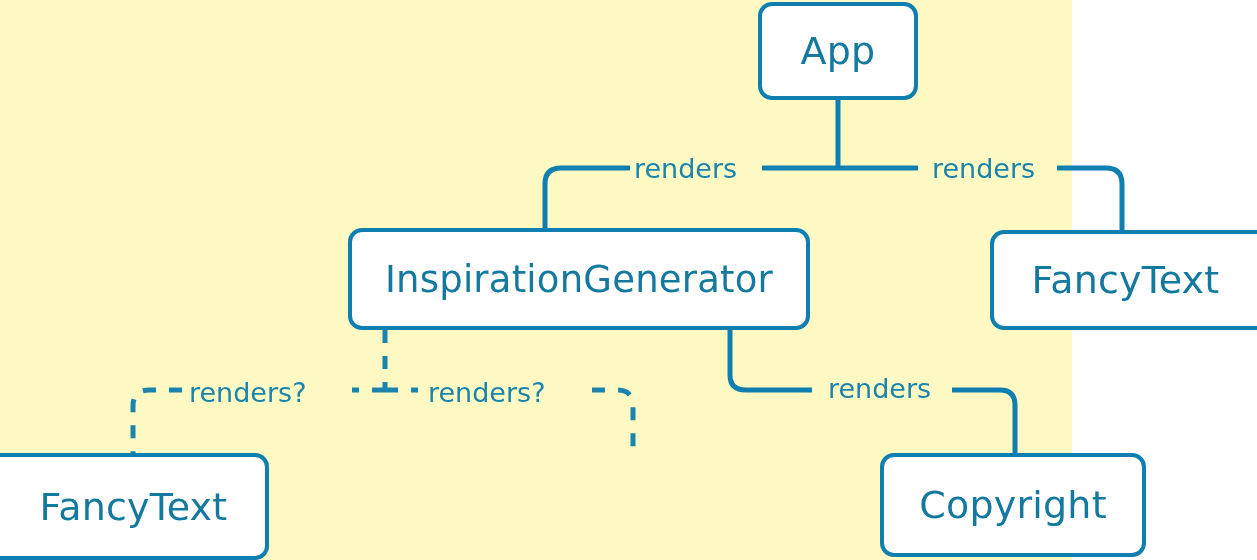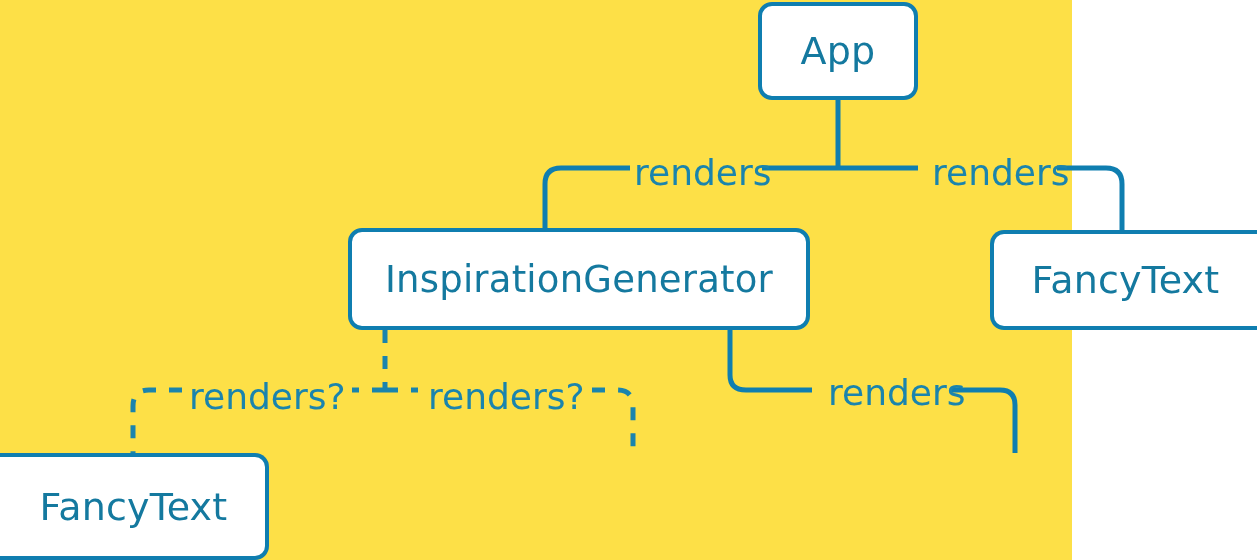--- a/index.html
+++ b/index.html
@@ -10,21 +10,21 @@
   body {
     width: 1257px;
     height: 560px;
     overflow: hidden;
     font-family: "DejaVu Sans", sans-serif;
   }
   #diagram-root {
     position: relative;
     width: 1072px;
     height: 560px;
-    background: #fde047;
+    background: #fef9c3;
   }
   #edge-layer {
     position: absolute;
     left: 0;
     top: 0;
     width: 1257px;
     height: 560px;
   }
   .node {
     position: absolute;
@@ -52,21 +52,21 @@
   #node-fancytext-bot  { left: -8px;   top: 453px; width: 277px; height: 107px; border-left: none; border-top-left-radius: 0; border-bottom-left-radius: 0; }
   #node-color          { left: 538px;  top: 453px; width: 181px; height: 99px; }
   #node-copyright      { left: 880px;  top: 453px; width: 266px; height: 104px; }
 
   #node-inspiration .node-label { font-size: 37px; }
   #node-fancytext-bot .node-label { padding-left: 10px; }
 
   .edge-label {
     position: absolute;
     color: #1a84ad;
-    font-size: 36px;
+    font-size: 27px;
     line-height: 1;
     white-space: nowrap;
     z-index: 3;
     user-select: none;
   }
   #label-renders-left   { left: 634px; top: 155px; }
   #label-renders-right  { left: 932px; top: 155px; }
   #label-renders-copy   { left: 828px; top: 375px; }
   #label-renders-q1     { left: 189px; top: 379px; }
   #label-renders-q2     { left: 428px; top: 379px; }
@@ -107,20 +107,23 @@
 
   <div class="node" id="node-fancytext-top">
     <span class="node-label">FancyText</span>
   </div>
 
   <div class="node" id="node-fancytext-bot">
     <span class="node-label">FancyText</span>
   </div>
 
 
+  <div class="node" id="node-copyright">
+    <span class="node-label">Copyright</span>
+  </div>
 
   <span class="edge-label" id="label-renders-left">renders</span>
 
   <span class="edge-label" id="label-renders-right">renders</span>
 
   <span class="edge-label" id="label-renders-copy">renders</span>
 
   <span class="edge-label" id="label-renders-q1">renders?</span>
 
   <span class="edge-label" id="label-renders-q2">renders?</span>

